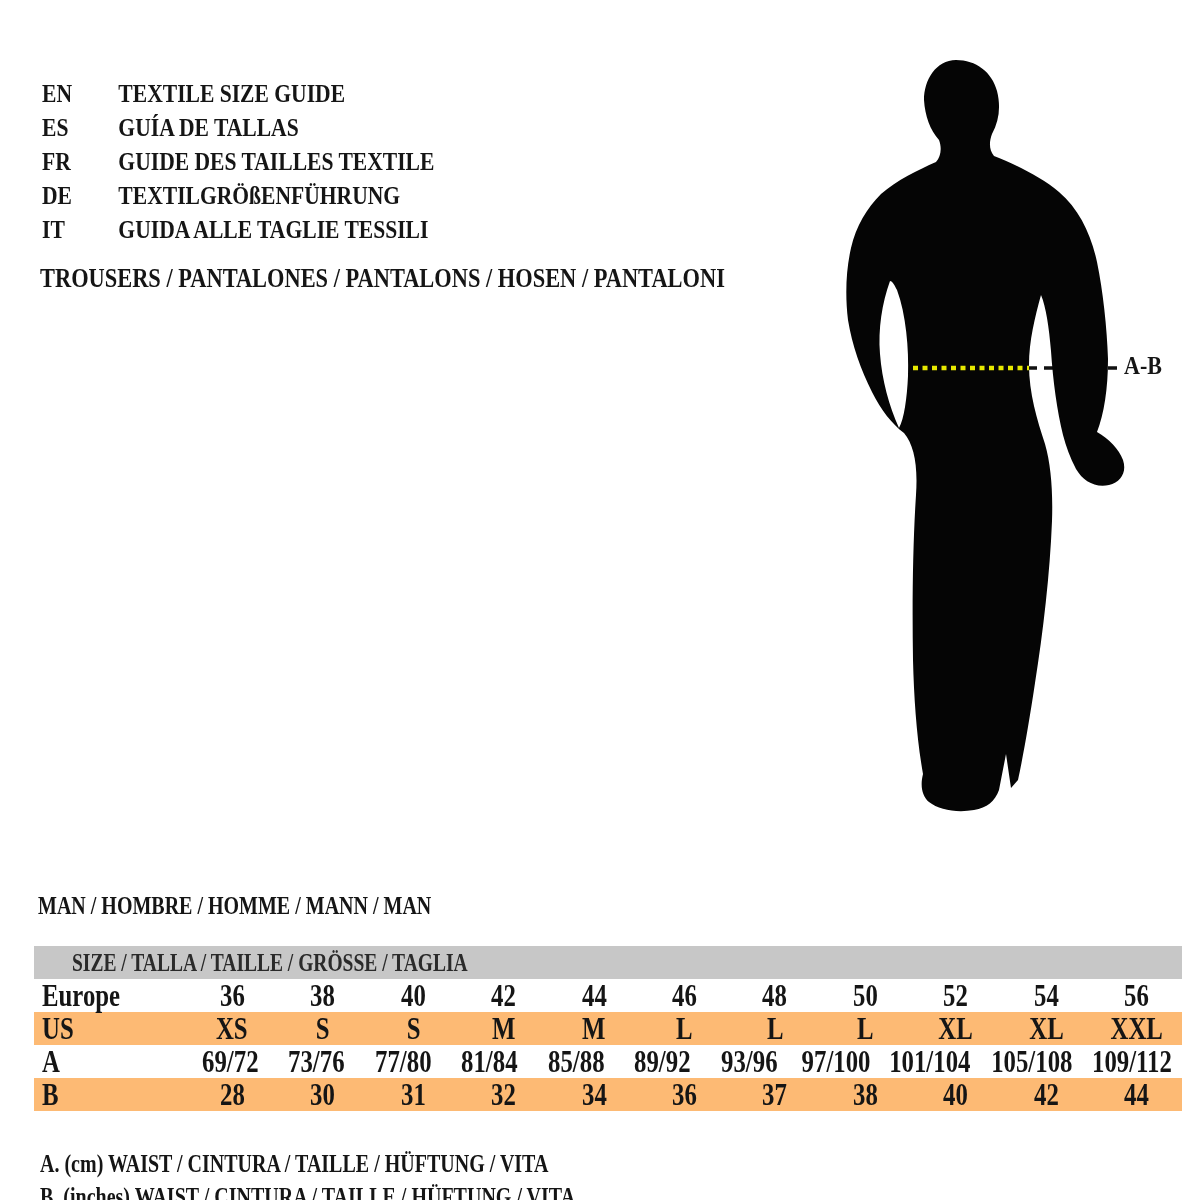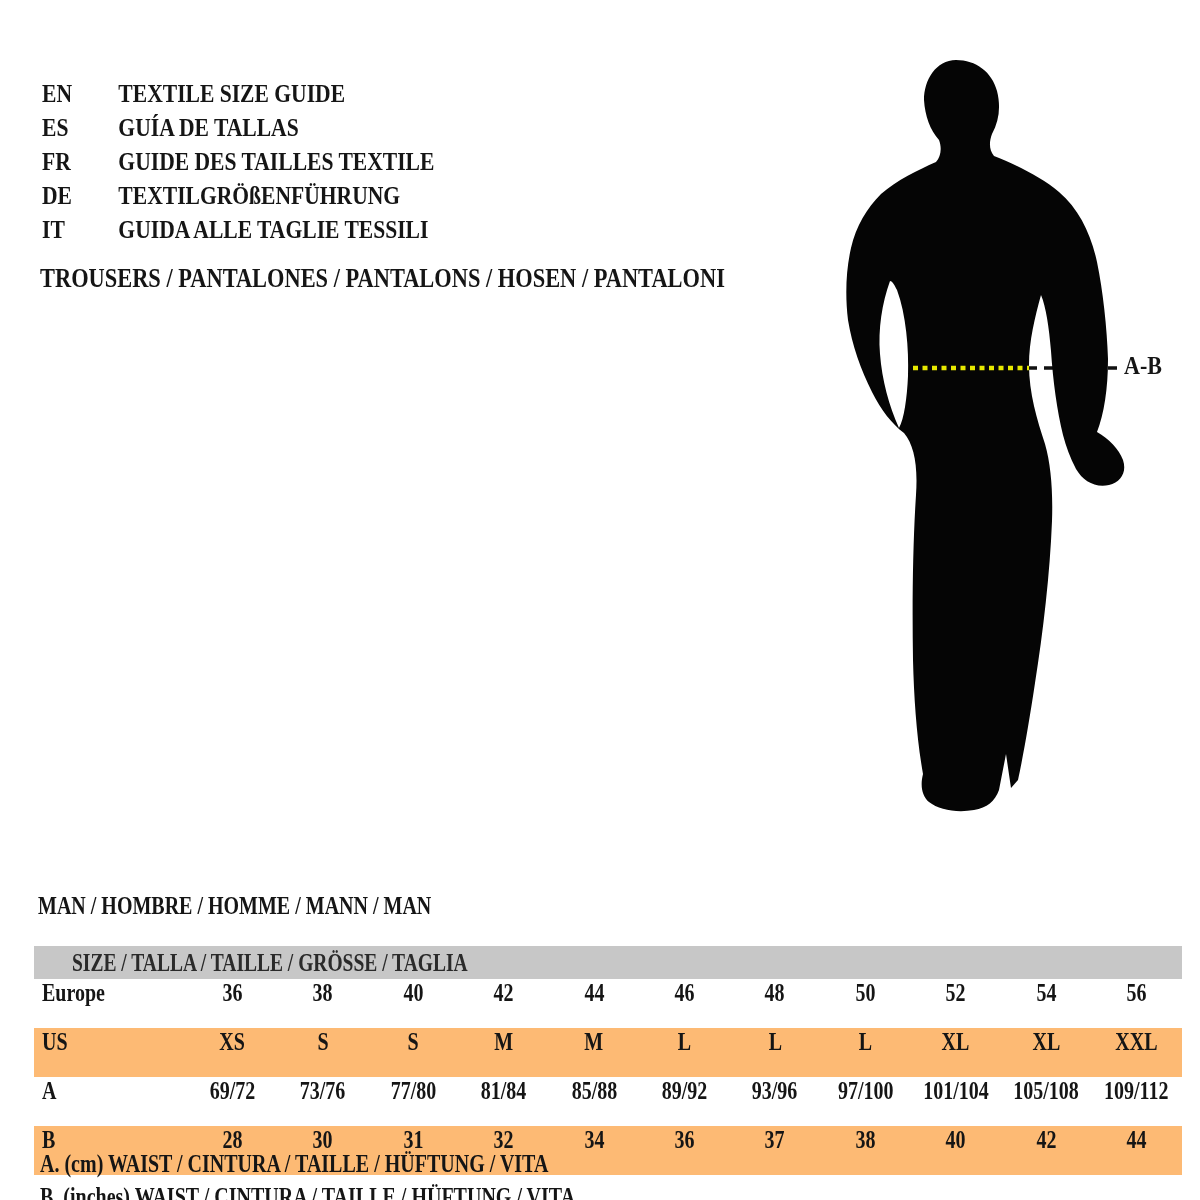--- a/index.html
+++ b/index.html
@@ -24,21 +24,21 @@
 
   
   .man-title{position:absolute;left:38px;top:851px;font-size:25px;font-weight:700;
              transform:scaleX(0.8);transform-origin:0 0;white-space:nowrap;}
 
   
   .size-table{position:absolute;left:34px;top:905px;width:1148px;}
   .thead{height:33px;background:#c7c7c7;display:flex;align-items:center;padding-left:30px;}
   .thead-text{margin-left:8px;font-size:25px;font-weight:700;color:#2a2a2a;
               transform:scaleX(0.78);transform-origin:0 50%;white-space:nowrap;}
-  .trow{height:49px;display:flex;align-items:flex-start;font-size:25px;font-weight:700;}
+  .trow{height:33px;display:flex;align-items:center;font-size:31px;font-weight:700;}
   .trow.stripe{background:#fdba74;}
   .tlabel{width:153px;padding-left:8px;box-sizing:border-box;}
   .tlabel span{display:inline-block;transform:scaleX(0.8);transform-origin:0 50%;white-space:nowrap;}
   .tcell{flex:1;text-align:center;}
   .tcell span{display:inline-block;transform:scaleX(0.8);transform-origin:50% 50%;white-space:nowrap;}
 
   
   .footnotes{position:absolute;left:40px;top:1106px;font-size:25px;font-weight:700;
              transform:scaleX(0.8);transform-origin:0 0;}
   .footnote{line-height:33px;height:33px;white-space:nowrap;}

